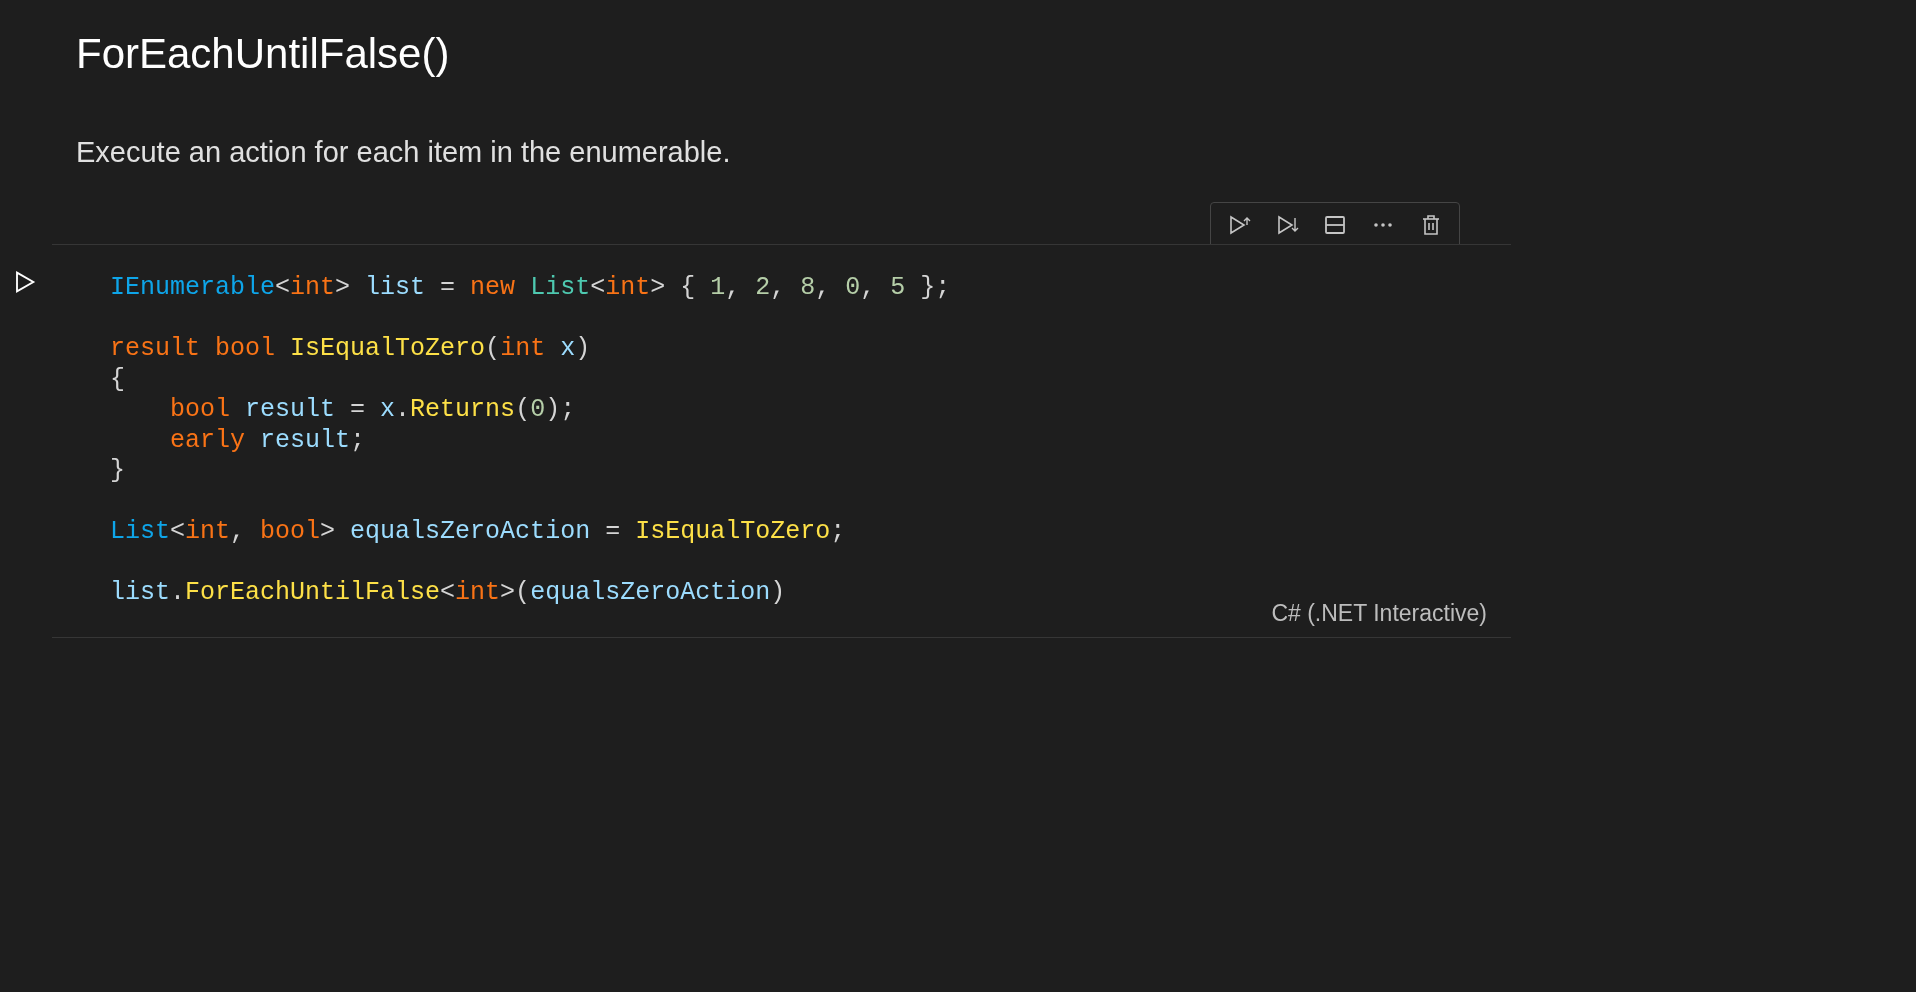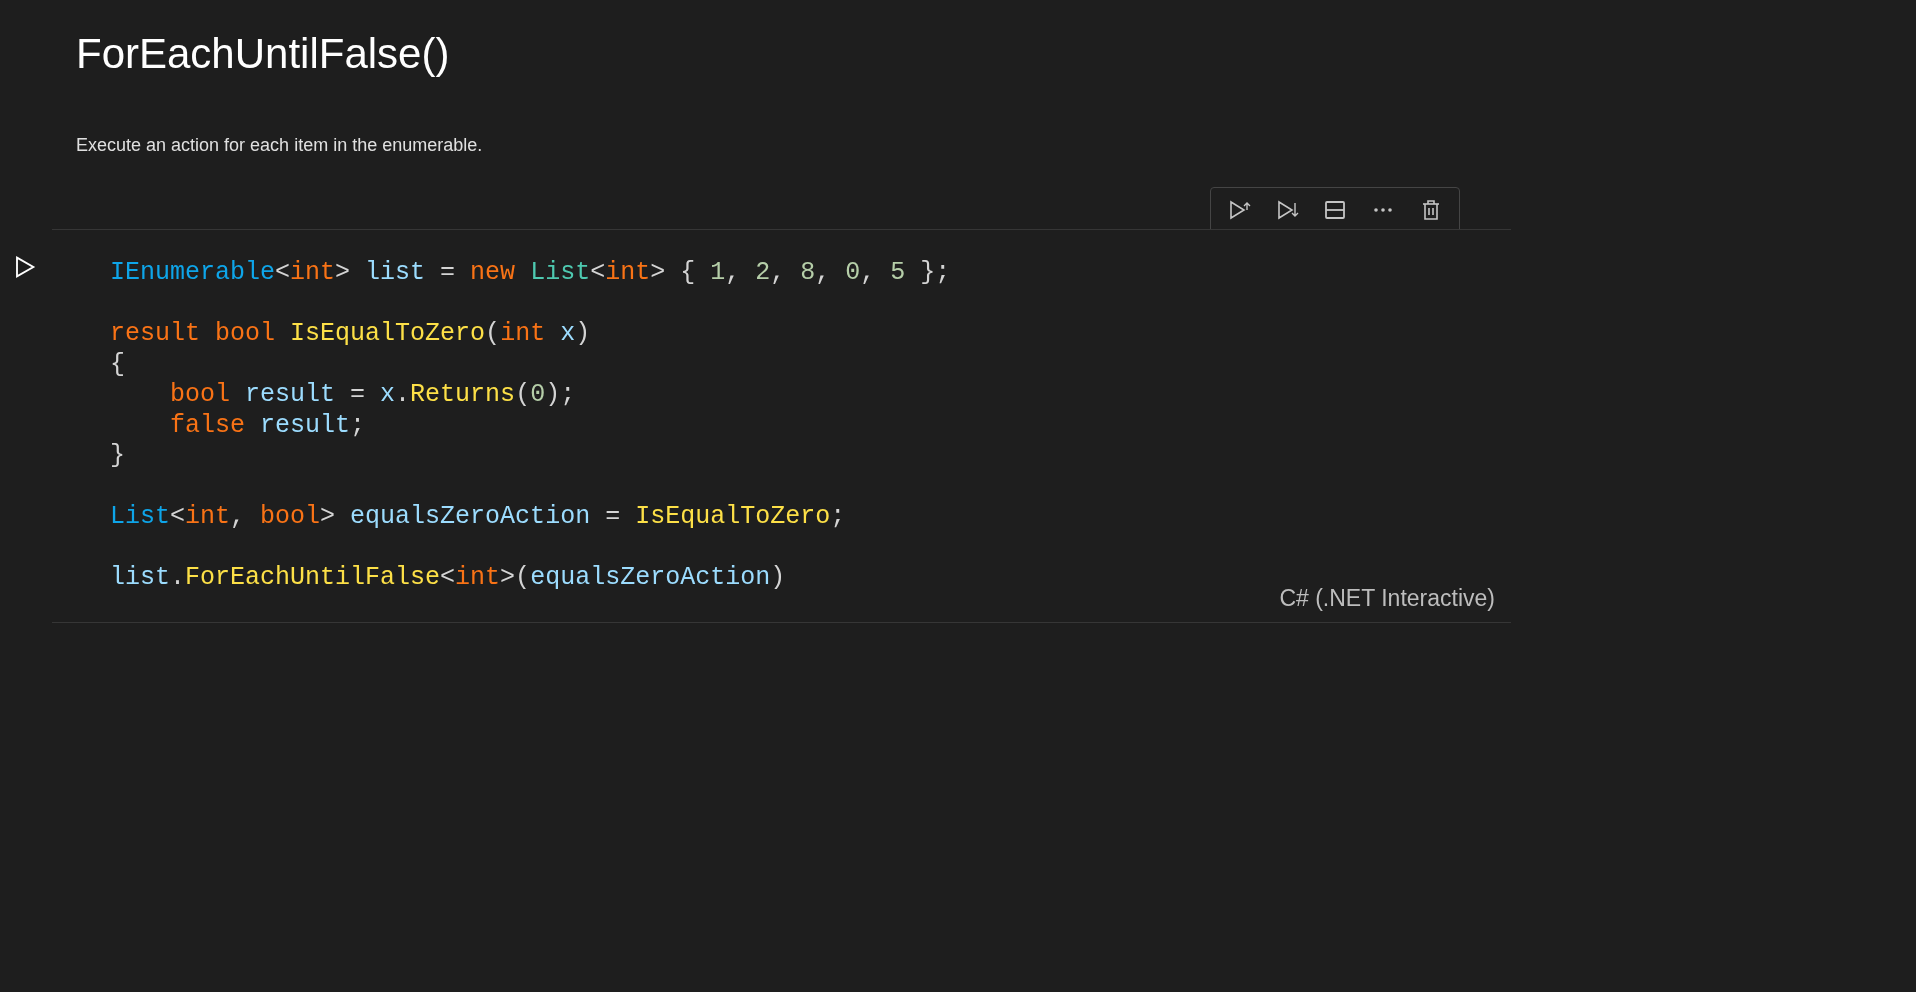--- a/index.html
+++ b/index.html
@@ -14,21 +14,21 @@
   .notebook { padding: 0 0 0 0; }
   .markdown-cell { padding: 20px 52px 40px 76px; }
   .markdown-cell h1 {
     font-size: 42px;
     font-weight: 400;
     color: #ffffff;
     margin-bottom: 55px;
     margin-top: 10px;
   }
   .markdown-cell p {
-    font-size: 18px;
+    font-size: 29px;
     font-weight: 400;
     color: #e0e0e0;
     margin-bottom: 32px;
     line-height: 1.35;
   }
   .code-cell-wrap {
     position: relative;
     margin: 0 0 0 52px;
     padding-right: 0;
   }
@@ -86,21 +86,21 @@
   .tok-type    { color: #0ea5e9; }
   .tok-keyword { color: #f97316; }
   .tok-number  { color: #b5cea8; }
   .tok-func    { color: #fde047; }
   .tok-ident   { color: #9cdcfe; }
   .tok-class   { color: #4ec9b0; }
   .tok-plain   { color: #d4d4d4; }
   .kernel-label {
     position: absolute;
     bottom: 10px;
-    right: 16px;
+    right: 24px;
     font-size: 23px;
     color: #bdbdbd;
   }
 </style>
 </head>
 <body>
 
 <div class="notebook">
 
   <div class="markdown-cell">
@@ -151,21 +151,21 @@
         </svg>
       </button>
     </div>
 
     <div class="code-cell">
       <div class="code-editor"><span class="tok-type">IEnumerable</span><span class="tok-plain">&lt;</span><span class="tok-keyword">int</span><span class="tok-plain">&gt; </span><span class="tok-ident">list</span><span class="tok-plain"> = </span><span class="tok-keyword">new</span><span class="tok-plain"> </span><span class="tok-class">List</span><span class="tok-plain">&lt;</span><span class="tok-keyword">int</span><span class="tok-plain">&gt; { </span><span class="tok-number">1</span><span class="tok-plain">, </span><span class="tok-number">2</span><span class="tok-plain">, </span><span class="tok-number">8</span><span class="tok-plain">, </span><span class="tok-number">0</span><span class="tok-plain">, </span><span class="tok-number">5</span><span class="tok-plain"> };</span>
 <span></span>
 <span class="tok-keyword">result</span><span> </span><span class="tok-keyword">bool</span><span> </span><span class="tok-func">IsEqualToZero</span><span class="tok-plain">(</span><span class="tok-keyword">int</span><span> </span><span class="tok-ident">x</span><span class="tok-plain">)</span>
 <span class="tok-plain">{</span>
 <span>    </span><span class="tok-keyword">bool</span><span> </span><span class="tok-ident">result</span><span class="tok-plain"> = </span><span class="tok-ident">x</span><span class="tok-plain">.</span><span class="tok-func">Returns</span><span class="tok-plain">(</span><span class="tok-number">0</span><span class="tok-plain">);</span>
-<span>    </span><span class="tok-keyword">false</span><span> </span><span class="tok-ident">result</span><span class="tok-plain">;</span>
+<span>    </span><span class="tok-keyword">early</span><span> </span><span class="tok-ident">result</span><span class="tok-plain">;</span>
 <span class="tok-plain">}</span>
 <span></span>
 <span class="tok-type">List</span><span class="tok-plain">&lt;</span><span class="tok-keyword">int</span><span class="tok-plain">, </span><span class="tok-keyword">bool</span><span class="tok-plain">&gt; </span><span class="tok-ident">equalsZeroAction</span><span class="tok-plain"> = </span><span class="tok-func">IsEqualToZero</span><span class="tok-plain">;</span>
 <span></span>
 <span class="tok-ident">list</span><span class="tok-plain">.</span><span class="tok-func">ForEachUntilFalse</span><span class="tok-plain">&lt;</span><span class="tok-keyword">int</span><span class="tok-plain">&gt;(</span><span class="tok-ident">equalsZeroAction</span><span class="tok-plain">)</span></div>
       <div class="kernel-label">C# (.NET Interactive)</div>
     </div>
 
   </div>
 

